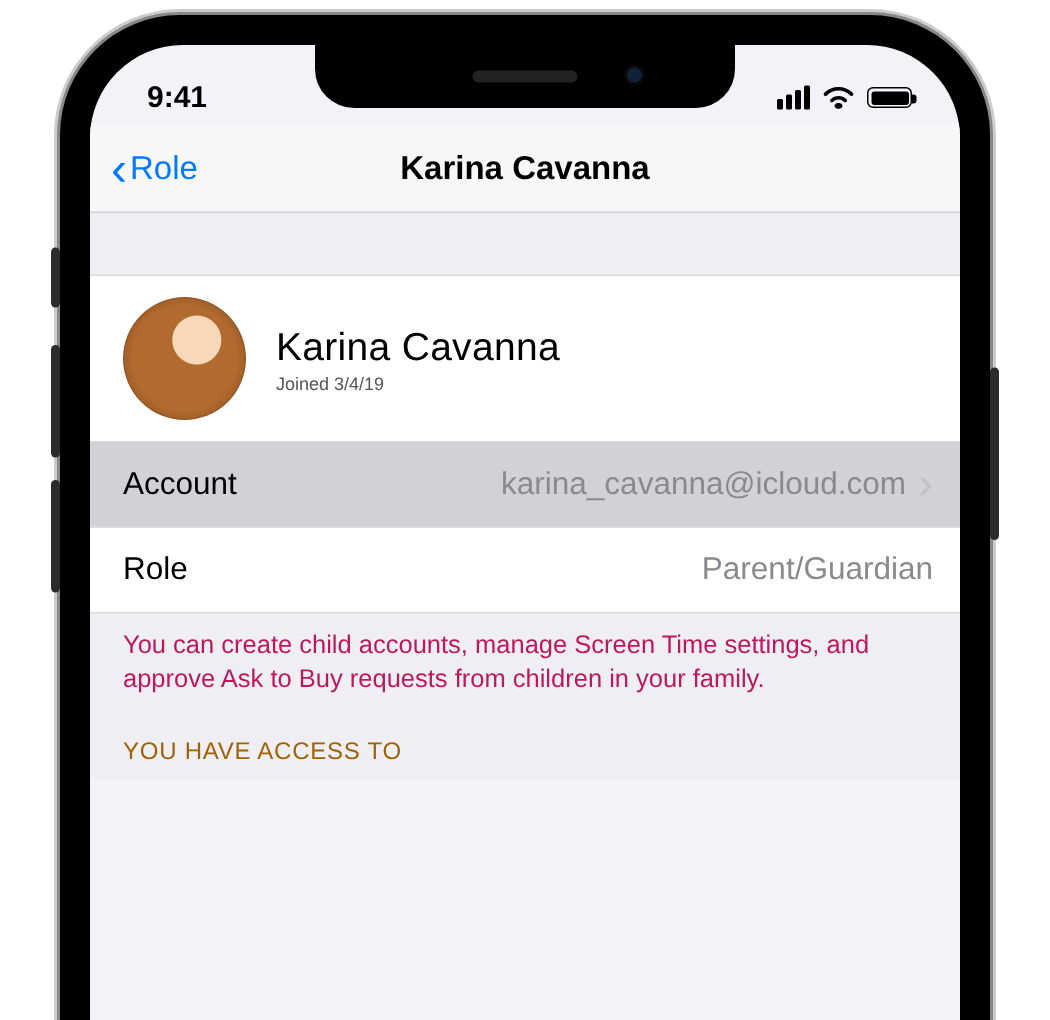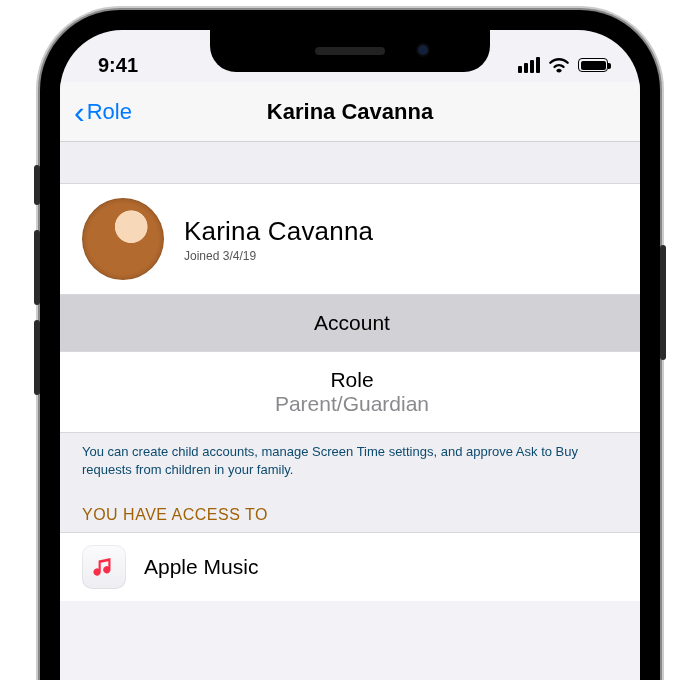--- a/index.html
+++ b/index.html
@@ -128,31 +128,30 @@
     flex-shrink:0;
     box-shadow: inset 0 0 0 1px rgba(0,0,0,.08);
   }
   .profile-text .name { font-size: 26px; letter-spacing: .2px; }
   .profile-text .joined { font-size: 12px; color: #555; margin-top: 2px; }
   .row {
     display:flex; align-items:center; justify-content:space-between;
     padding: 16px 18px 16px 22px;
     font-size: 21px;
     border-top: 1px solid #d8d8dc;
-    flex-direction: column;
   }
   .row.selected { background: #d2d2d6; }
   .row .value { color: #8a8a8e; display:flex; align-items:center; gap:8px; }
   .chevron {
     color:#c3c3c7; font-size: 30px; line-height:0; font-weight:300;
   }
   .footer-text {
     padding: 10px 22px 4px 22px;
-    font-size: 13px;
-    color: #0c4a6e;
+    font-size: 17px;
+    color: #be185d;
     line-height: 1.35;
     border-top: 1px solid #d8d8dc;
     background: #efeff3;
   }
   .section-header {
     padding: 24px 22px 8px 22px;
     font-size: 16px;
     letter-spacing: .5px;
     color: #a16207;
     text-transform: uppercase;
@@ -221,37 +220,33 @@
           <div class="profile-text">
             <div class="name">Karina Cavanna</div>
             <div class="joined">
               <span>Joined </span><span>3/4/19</span>
             </div>
           </div>
         </div>
 
         <div class="row selected">
           <div>Account</div>
+          <div class="value">
+            <span>karina_cavanna@icloud.com</span>
+            <span class="chevron">›</span>
+          </div>
         </div>
 
         <div class="row">
           <div>Role</div>
           <div class="value">
             <span>Parent/Guardian</span>
           </div>
         </div>
       </div>
 
       <div class="footer-text">You can create child accounts, manage Screen Time settings, and approve Ask to Buy requests from children in your family.</div>
 
       <div class="section-header">You Have Access To</div>
 
-      <div class="access-row">
-        <div class="app-icon">
-          <svg width="26" height="26" viewBox="0 0 24 24">
-            <path d="M18 3v11.6a3.4 3.4 0 1 1-2-3.1V6.6l-7 1.5v8.5a3.4 3.4 0 1 1-2-3.1V6l11-2.3Z" fill="#fa2d48"></path>
-          </svg>
-        </div>
-        <div>Apple Music</div>
-      </div>
     </div>
   </div>
 </div>
 
 </body></html>

